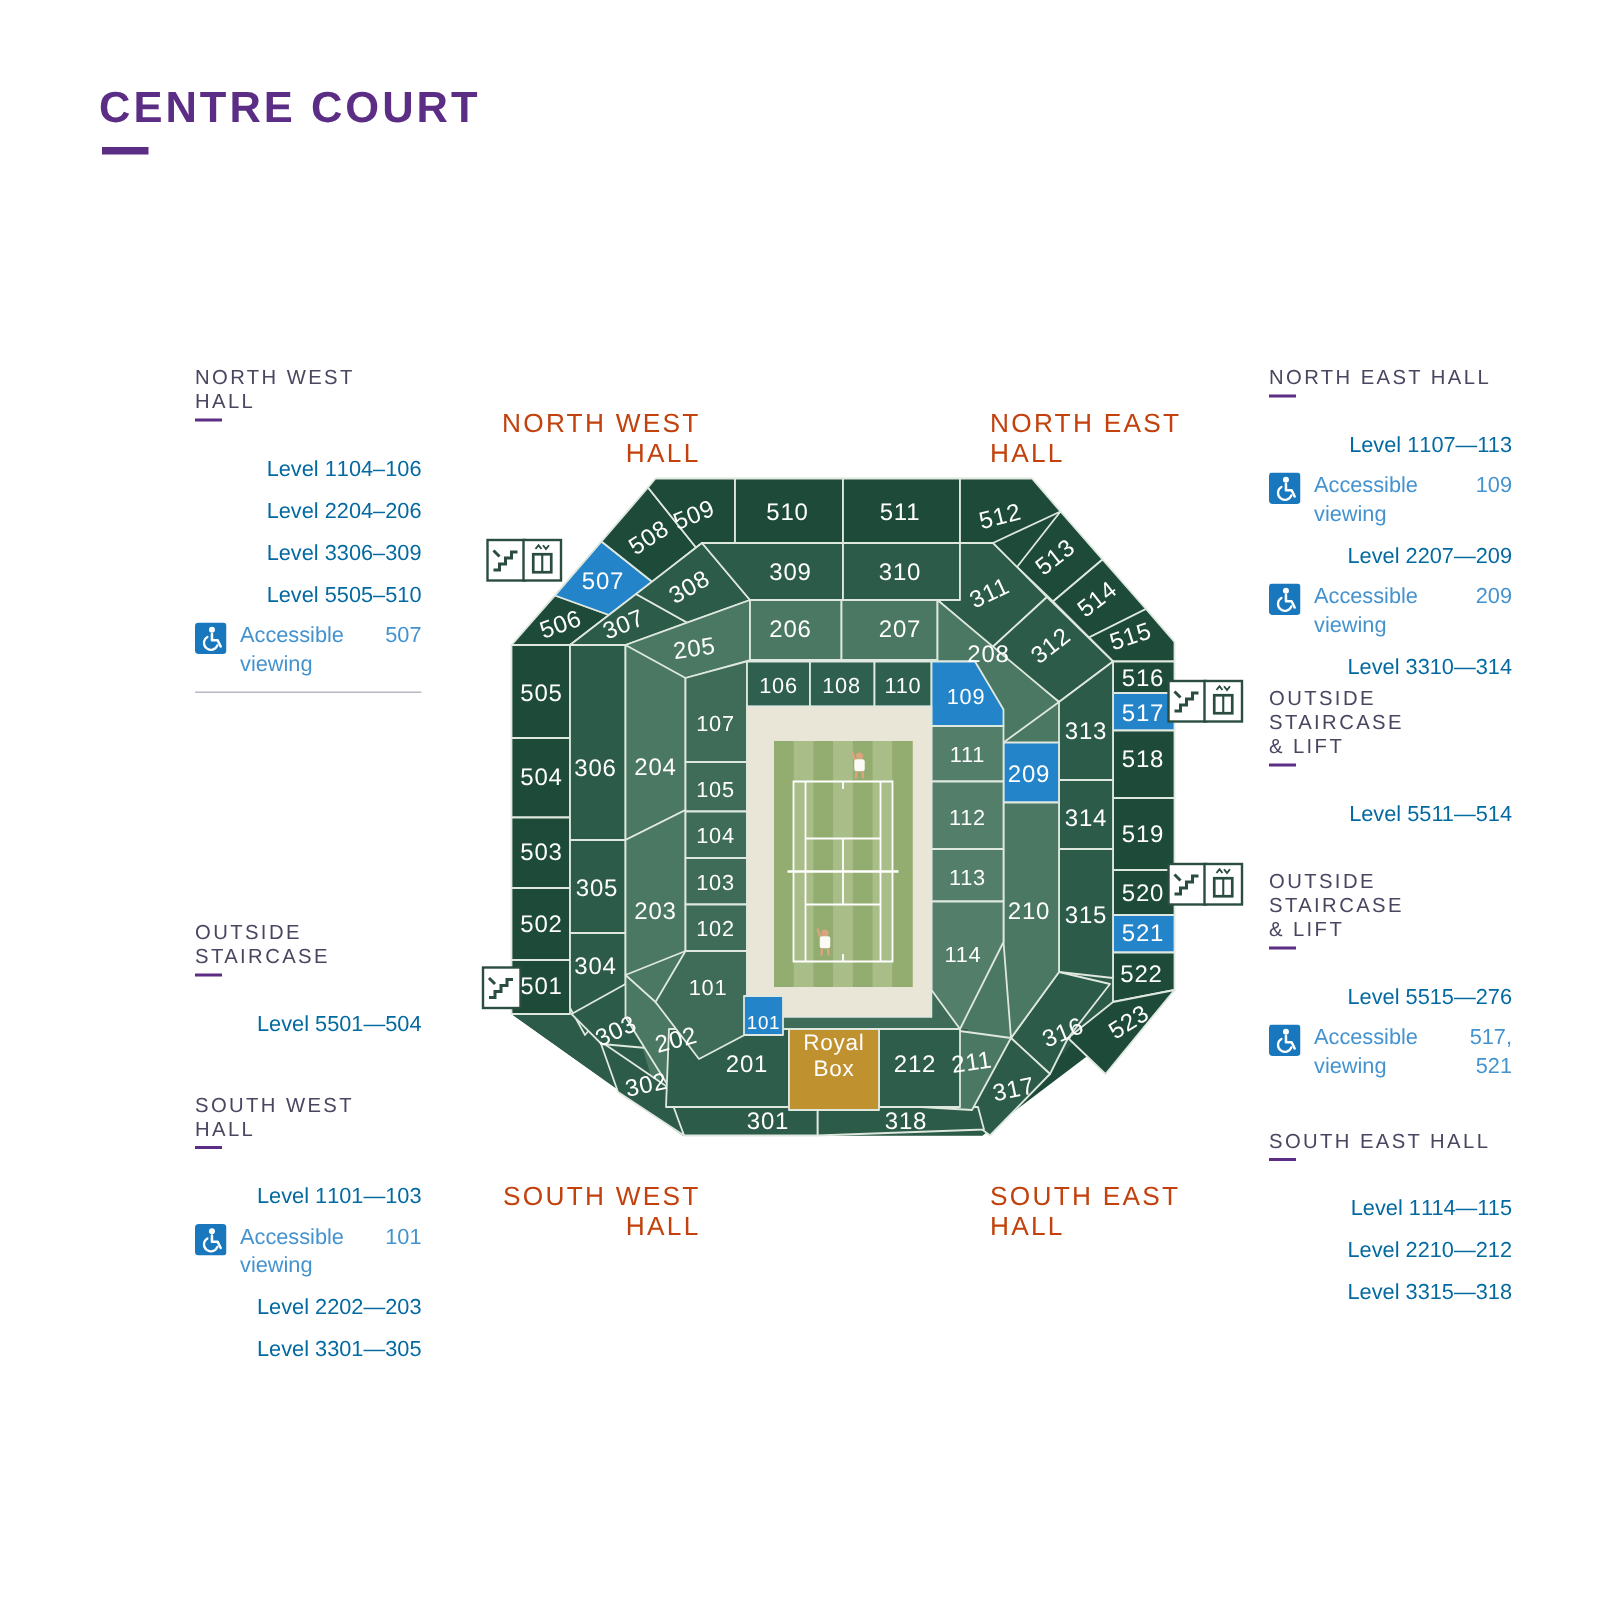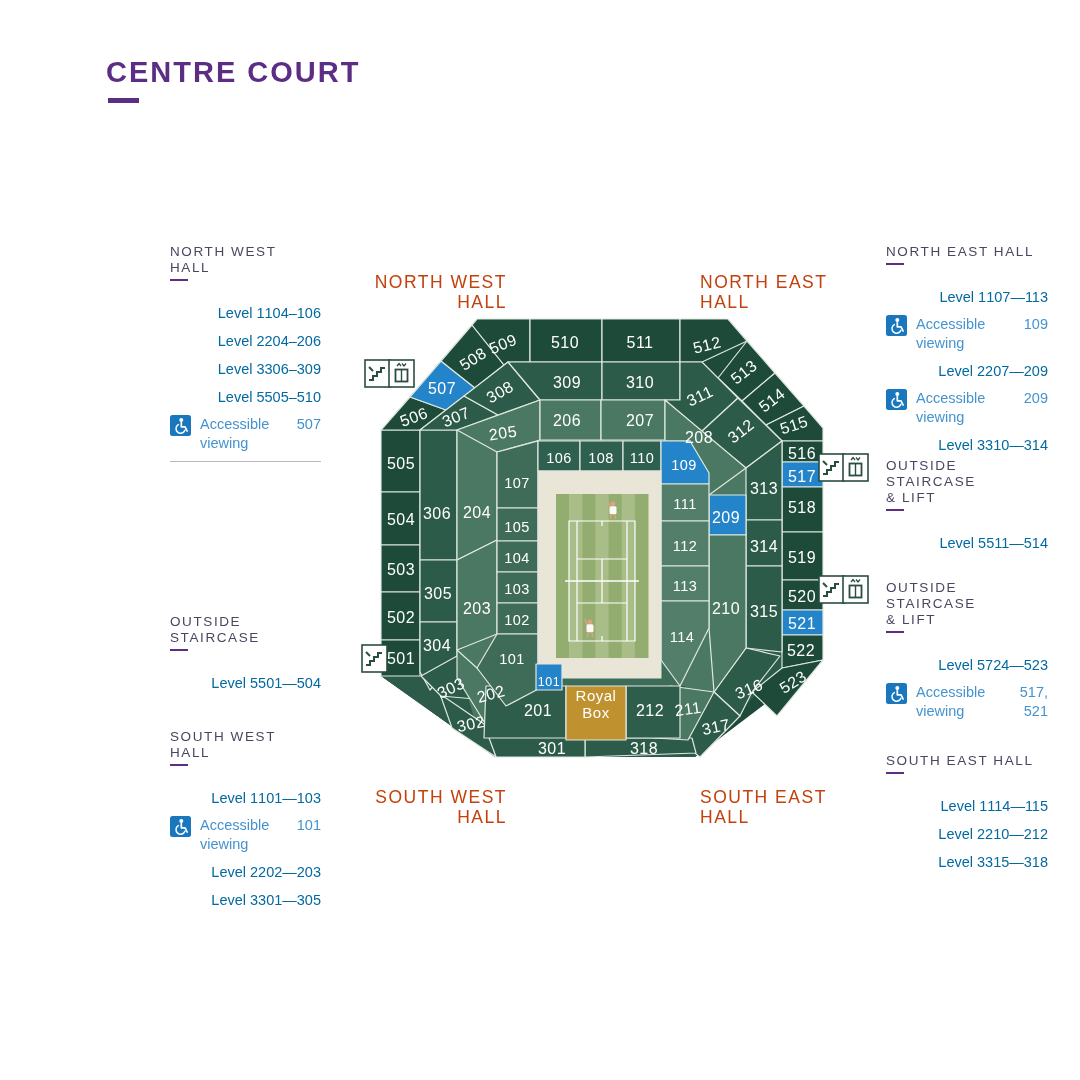--- a/index.html
+++ b/index.html
@@ -1,18 +1,18 @@
 <!DOCTYPE html>
 <html><head>
 <meta charset="utf-8">
 <style>
   html,body{margin:0;padding:0;background:#ffffff;}
   body{width:1080px;height:1080px;position:relative;overflow:hidden;
        font-family:"Liberation Sans","DejaVu Sans",sans-serif;}
-  #stage{position:absolute;inset:0;margin-left:40px;}
+  #stage{position:absolute;inset:0;}
   #page-title{position:absolute;left:66px;top:56px;font-size:29px;font-weight:bold;
       letter-spacing:2px;color:#5b2d84;}
   #title-dash{position:absolute;left:68px;top:98px;width:31px;height:5px;background:#5b2d84;}
   svg#map{position:absolute;left:0;top:0;}
   .hall-label{position:absolute;color:#c2410c;font-size:17.5px;letter-spacing:1.5px;
       line-height:19.5px;white-space:pre-line;}
   .lgroup{position:absolute;color:#3d434b;}
   .lg-h{font-size:13.5px;letter-spacing:1.6px;color:#494660;white-space:pre-line;line-height:16px;}
   .hdash{width:18px;height:2px;background:#5b2d84;margin-top:3px;}
   .lg-rows{margin-top:22px;}
@@ -363,21 +363,21 @@
             <span class="val">511—514</span>
           </div>
         </div>
       </div>
       <div class="lgroup" style="left: 846px; top: 580px; width: 162px;">
         <div class="lg-h">OUTSIDE STAIRCASE
 &amp; LIFT<div class="hdash"></div></div>
         <div class="lg-rows">
           <div class="lg-row">
             <span class="lbl">Level 5</span>
-            <span class="val">724—523</span>
+            <span class="val">515—276</span>
           </div>
           <div class="lg-row-acc">
             <span class="aicon"><svg width="21" height="21" viewBox="0 0 21 21">
                 <rect width="21" height="21" rx="2.5" fill="#1877bd"></rect>
                 <circle cx="11.3" cy="4.9" r="2" fill="#fff"></circle>
                 <path d="M11.3 7.6 v4.2 h3.8 l2 4.2" stroke="#fff" stroke-width="1.7" fill="none" stroke-linecap="round" stroke-linejoin="round"></path>
                 <path d="M8.3 9.6 a4.6 4.6 0 1 0 6.6 5.6" stroke="#fff" stroke-width="1.5" fill="none" stroke-linecap="round"></path>
               </svg></span>
             <span class="albl">Accessible viewing</span>
             <span class="aval">517, 521</span>

